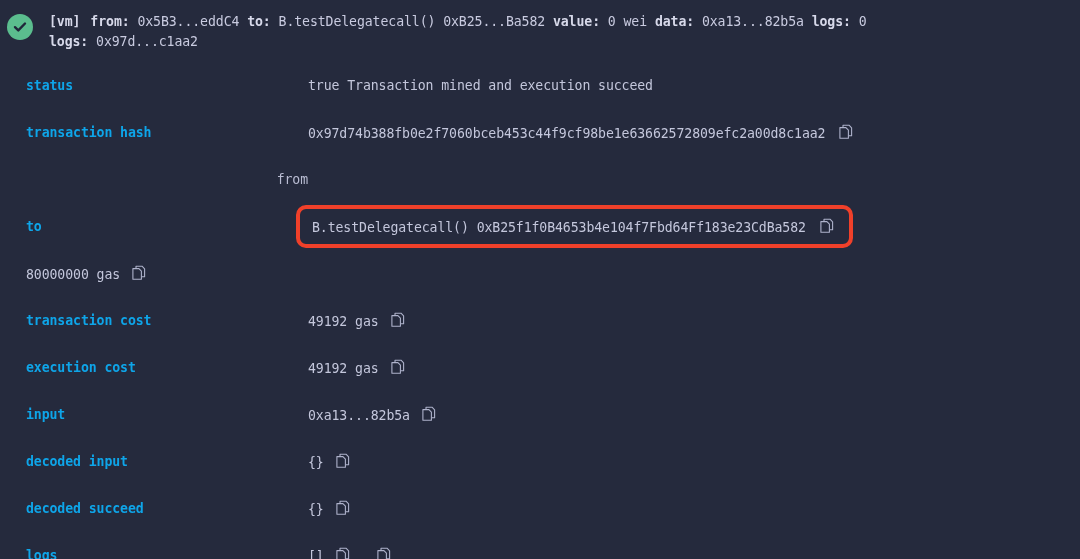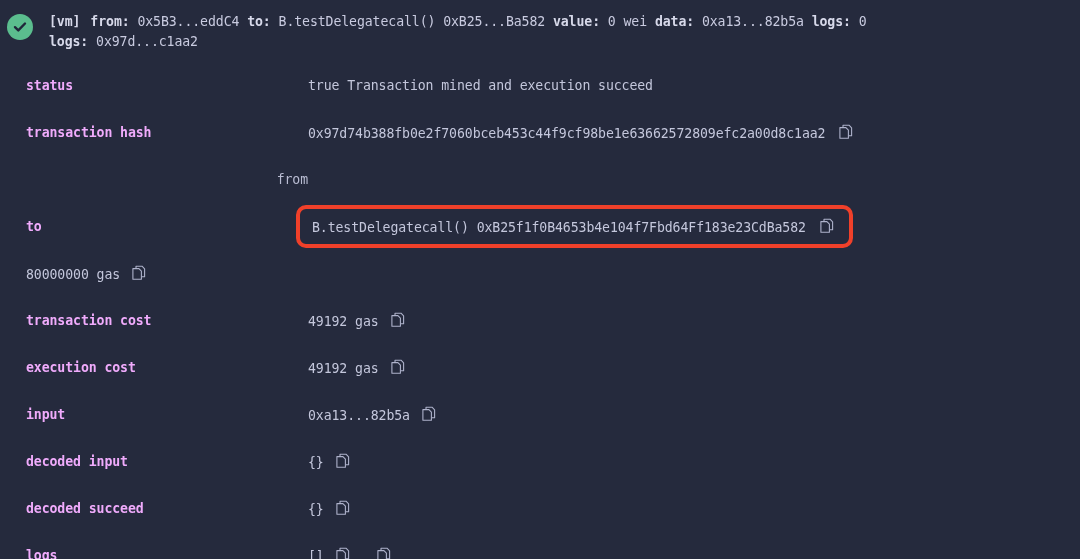--- a/index.html
+++ b/index.html
@@ -61,21 +61,21 @@
     align-items: center;
     height: 47px;
     padding-left: 26px;
     box-sizing: border-box;
   }
   .row-label {
     flex: 0 0 auto;
     width: 282px;
     font-size: 13.2px;
     font-weight: bold;
-    color: #f0abfc;
+    color: #0ea5e9;
     letter-spacing: -0.1px;
     white-space: nowrap;
   }
   .row-label.regular {
     font-weight: normal;
     color: #b9bcd2;
     text-align: right;
   }
   .row-value {
     flex: 1 1 auto;

